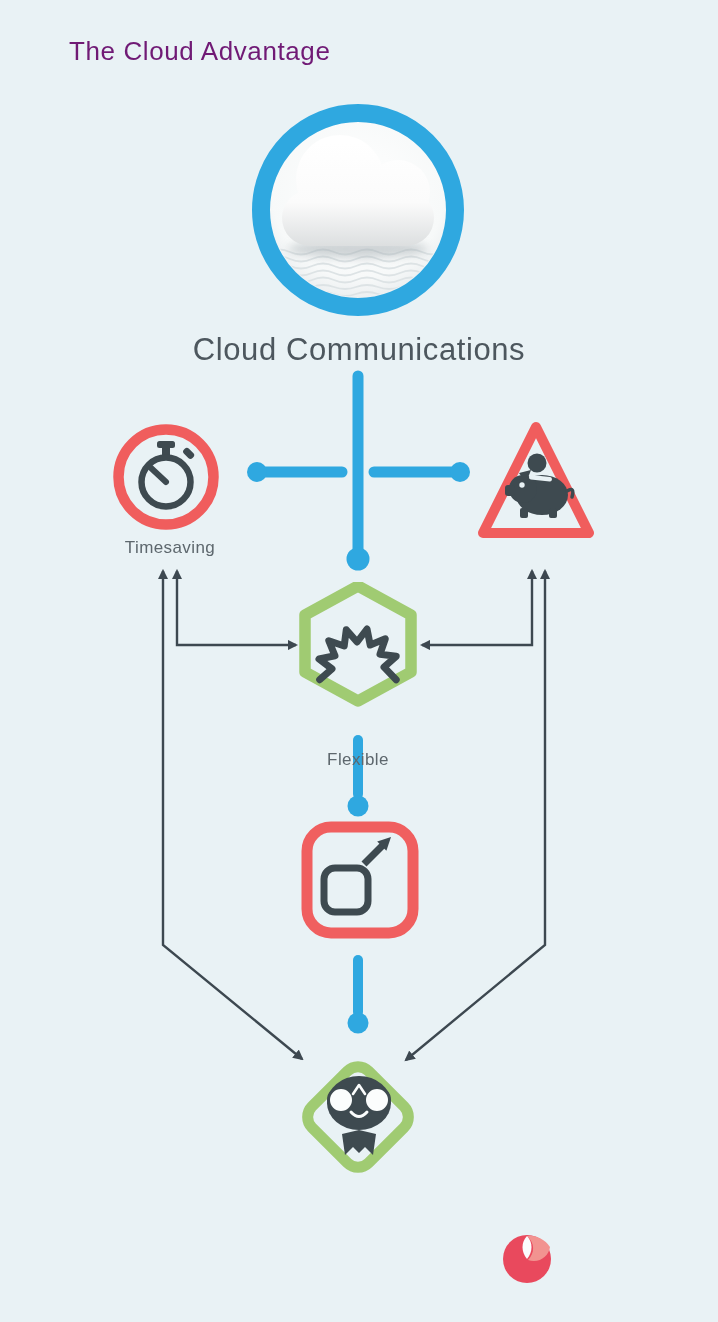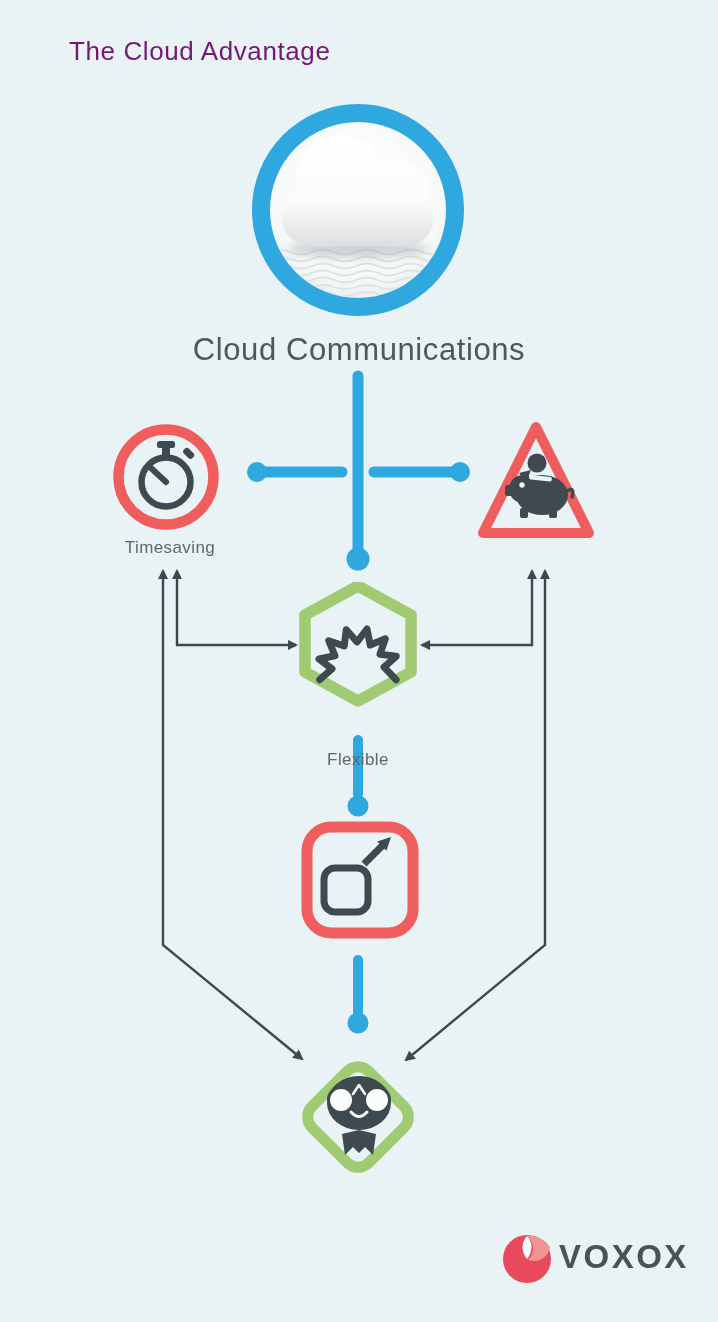--- a/index.html
+++ b/index.html
@@ -163,15 +163,14 @@
       <path d="M70,52 L76,43 L82,52" fill="none" stroke="#fbfdfd" stroke-width="2.6" stroke-linecap="round" stroke-linejoin="round"></path>
       <path d="M68,70 Q76,79 84,70" fill="none" stroke="#fbfdfd" stroke-width="3" stroke-linecap="round"></path>
     </g>
   </svg>
 
   <svg class="abs" style="left:501px;top:1233px;" width="52" height="52" viewBox="0 0 52 52">
     <circle cx="26" cy="26" r="24" fill="#e9495d"></circle>
     <path d="M26,3 C34,10 34,20 27,27 C38,31 48,23 49,14 A24,24 0 0 0 26,3 Z" fill="#f29390"></path>
     <path d="M26,3 C32,9 32,19 26,26 C20,19 20,9 26,3 Z" fill="#fbfcfd"></path>
   </svg>
-  <div class="abs brand-name">VOXOX</div>
 
 </div>
 
 </body></html>

